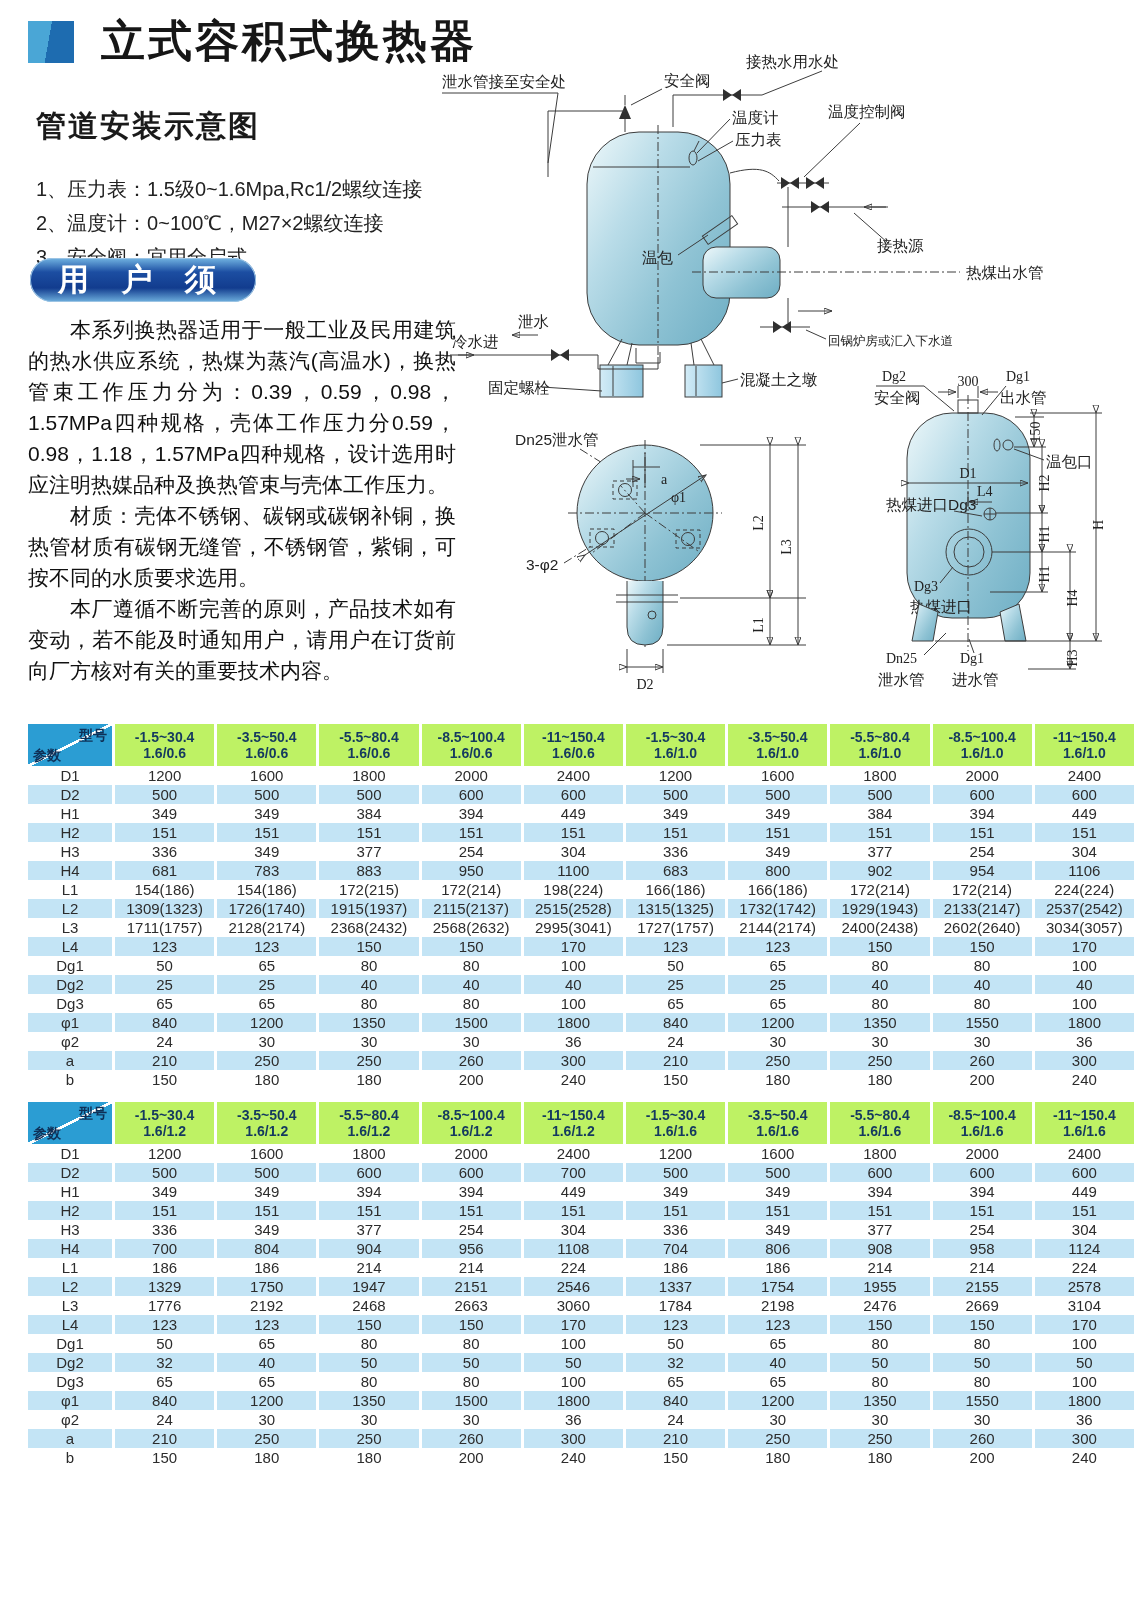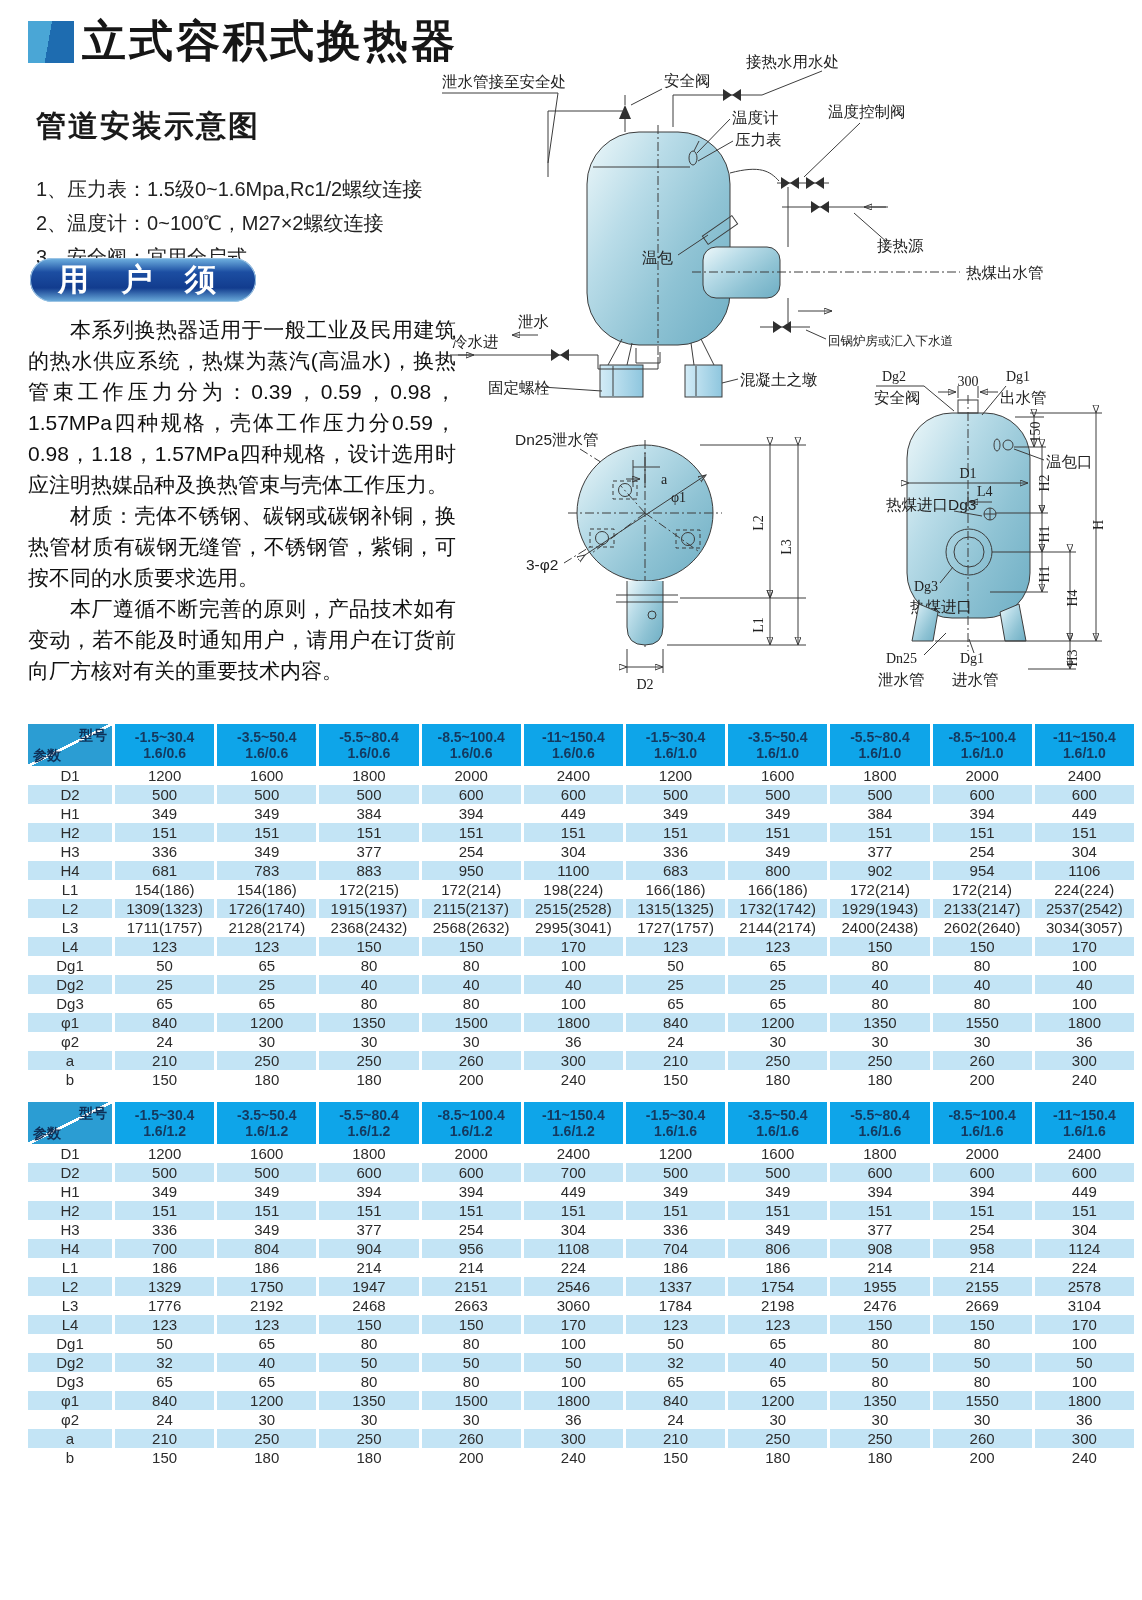--- a/index.html
+++ b/index.html
@@ -1,19 +1,19 @@
 <!DOCTYPE html>
 <html><head>
 <meta charset="utf-8">
 <style>
   html,body{margin:0;padding:0;background:#e9e9e9;}
   .page{position:relative;width:1142px;height:1600px;background:#ffffff;margin:0 auto;
         font-family:"Liberation Sans",sans-serif;overflow:hidden;color:#1a1a1a;}
   
-  .title-row{position:absolute;left:28px;top:12px;display:flex;align-items:center;gap:8px;font-family:Liberation Serif, serif;}
+  .title-row{position:absolute;left:28px;top:12px;display:flex;align-items:center;gap:27px;font-family:Liberation Serif, serif;}
   .title-sq{width:46px;height:42px;background:linear-gradient(100deg,#4aa6d6 0%,#4aa6d6 45%,#1e6cb0 45%,#1e6cb0 100%);}
   .page-title{font-size:44px;font-weight:bold;letter-spacing:3px;color:#161616;}
   
   .sec-head{position:absolute;left:36px;top:106px;font-size:30px;font-weight:bold;letter-spacing:2px;}
   .pipe-list{position:absolute;left:36px;top:152px;font-size:20px;line-height:34px;color:#222;margin-top:20px;}
   .pill{position:absolute;color:#fff;font-weight:bold;text-align:center;border-radius:40px;
         background:linear-gradient(180deg,#72b4e2 0%,#1c4ea2 32%,#123c8e 68%,#6fb0de 100%);
         box-shadow:0 0 0 1px #9cc4e4 inset;}
   .pill.notice{left:30px;top:258px;width:226px;height:44px;line-height:44px;font-size:31px;letter-spacing:12px;}
   .pill.params{left:30px;top:678px;width:238px;height:42px;line-height:42px;font-size:26px;letter-spacing:6px;}
@@ -31,21 +31,21 @@
   svg .hdash{stroke-dasharray:4 3;}
   svg text{stroke:none;fill:#222;font-family:"Liberation Sans",sans-serif;font-size:15.5px;}
   svg text.sm{font-size:12.5px;}
   svg text.dim{font-family:"Liberation Serif",serif;font-size:14px;}
   svg text.mid{text-anchor:middle;}
   
   .tables-wrap{position:absolute;left:25px;width:1112px;}
   .t1{top:724px;} .t2{top:1102px;}
   table.params{border-collapse:separate;border-spacing:3px 0;width:1112px;table-layout:fixed;}
   table.params col.p{width:84px;}
-  table.params thead th{background:#0ea5e9;color:#14395f;font-weight:bold;font-size:14px;
+  table.params thead th{background:#bef264;color:#14395f;font-weight:bold;font-size:14px;
                         line-height:16px;padding:5px 8px;text-align:center;}
   table.params th.corner{position:relative;padding:16px;
       background:linear-gradient(to bottom right,#2b9dd3 calc(50% - 1.5px),#ffffff calc(50% - 1.5px),
                  #ffffff calc(50% + 1.5px),#2b9dd3 calc(50% + 1.5px));}
   .c-top{position:absolute;top:3px;right:5px;font-size:14px;color:#0e3057;}
   .c-bot{position:absolute;bottom:3px;left:5px;font-size:14px;color:#0e3057;}
   table.params tbody th,table.params tbody td{font-size:15px;font-weight:normal;color:#2c2c2c;
       text-align:center;height:19px;line-height:19px;padding:0;white-space:nowrap;}
   table.params tbody tr.alt th,table.params tbody tr.alt td{background:#c3e4f5;}
   

